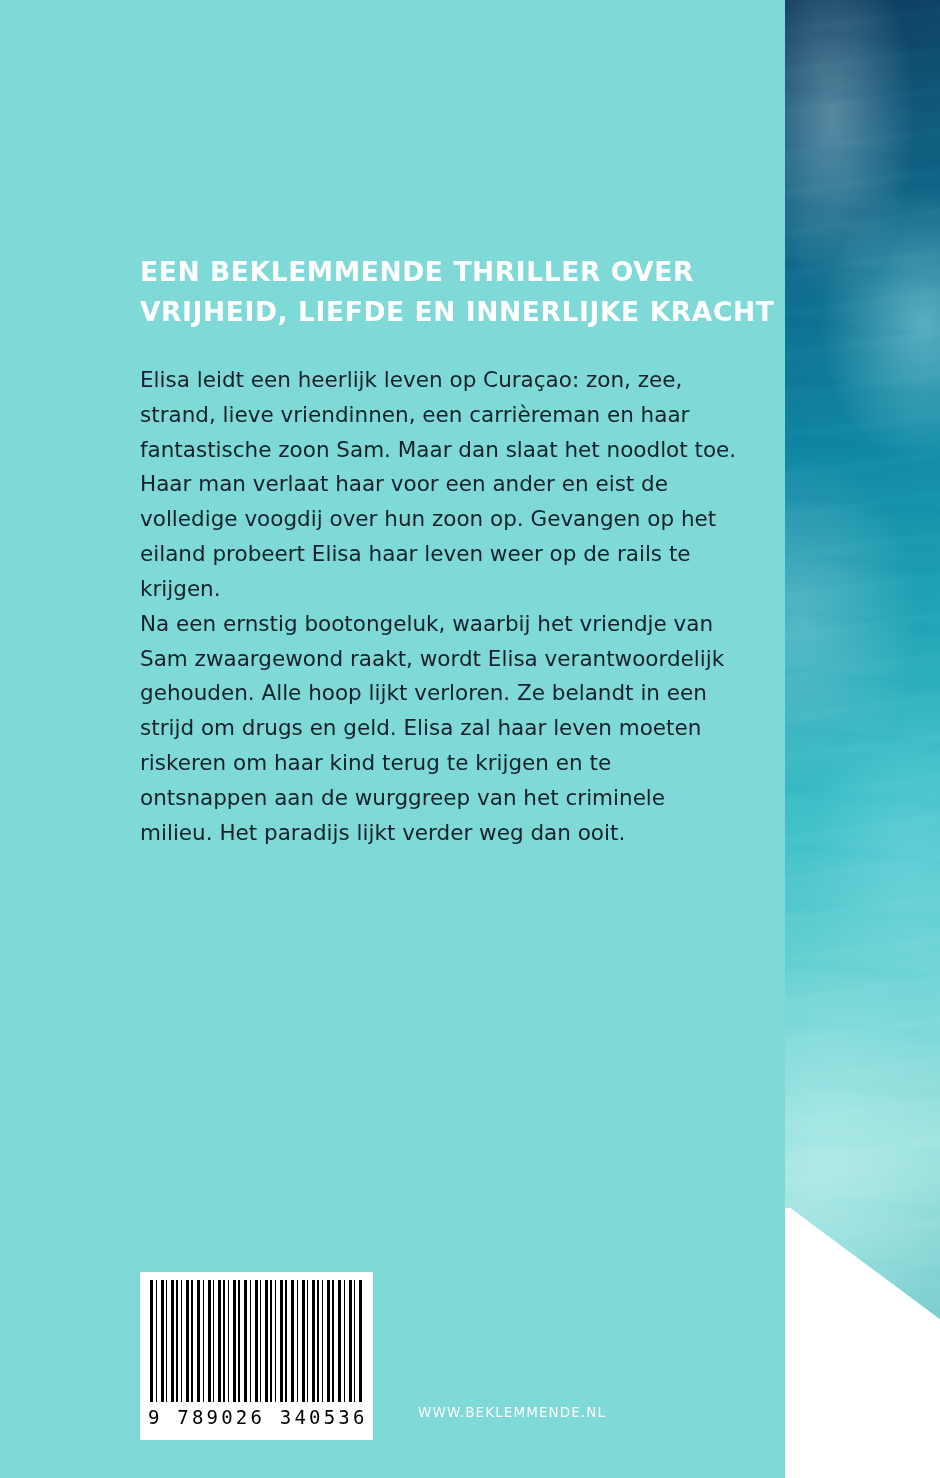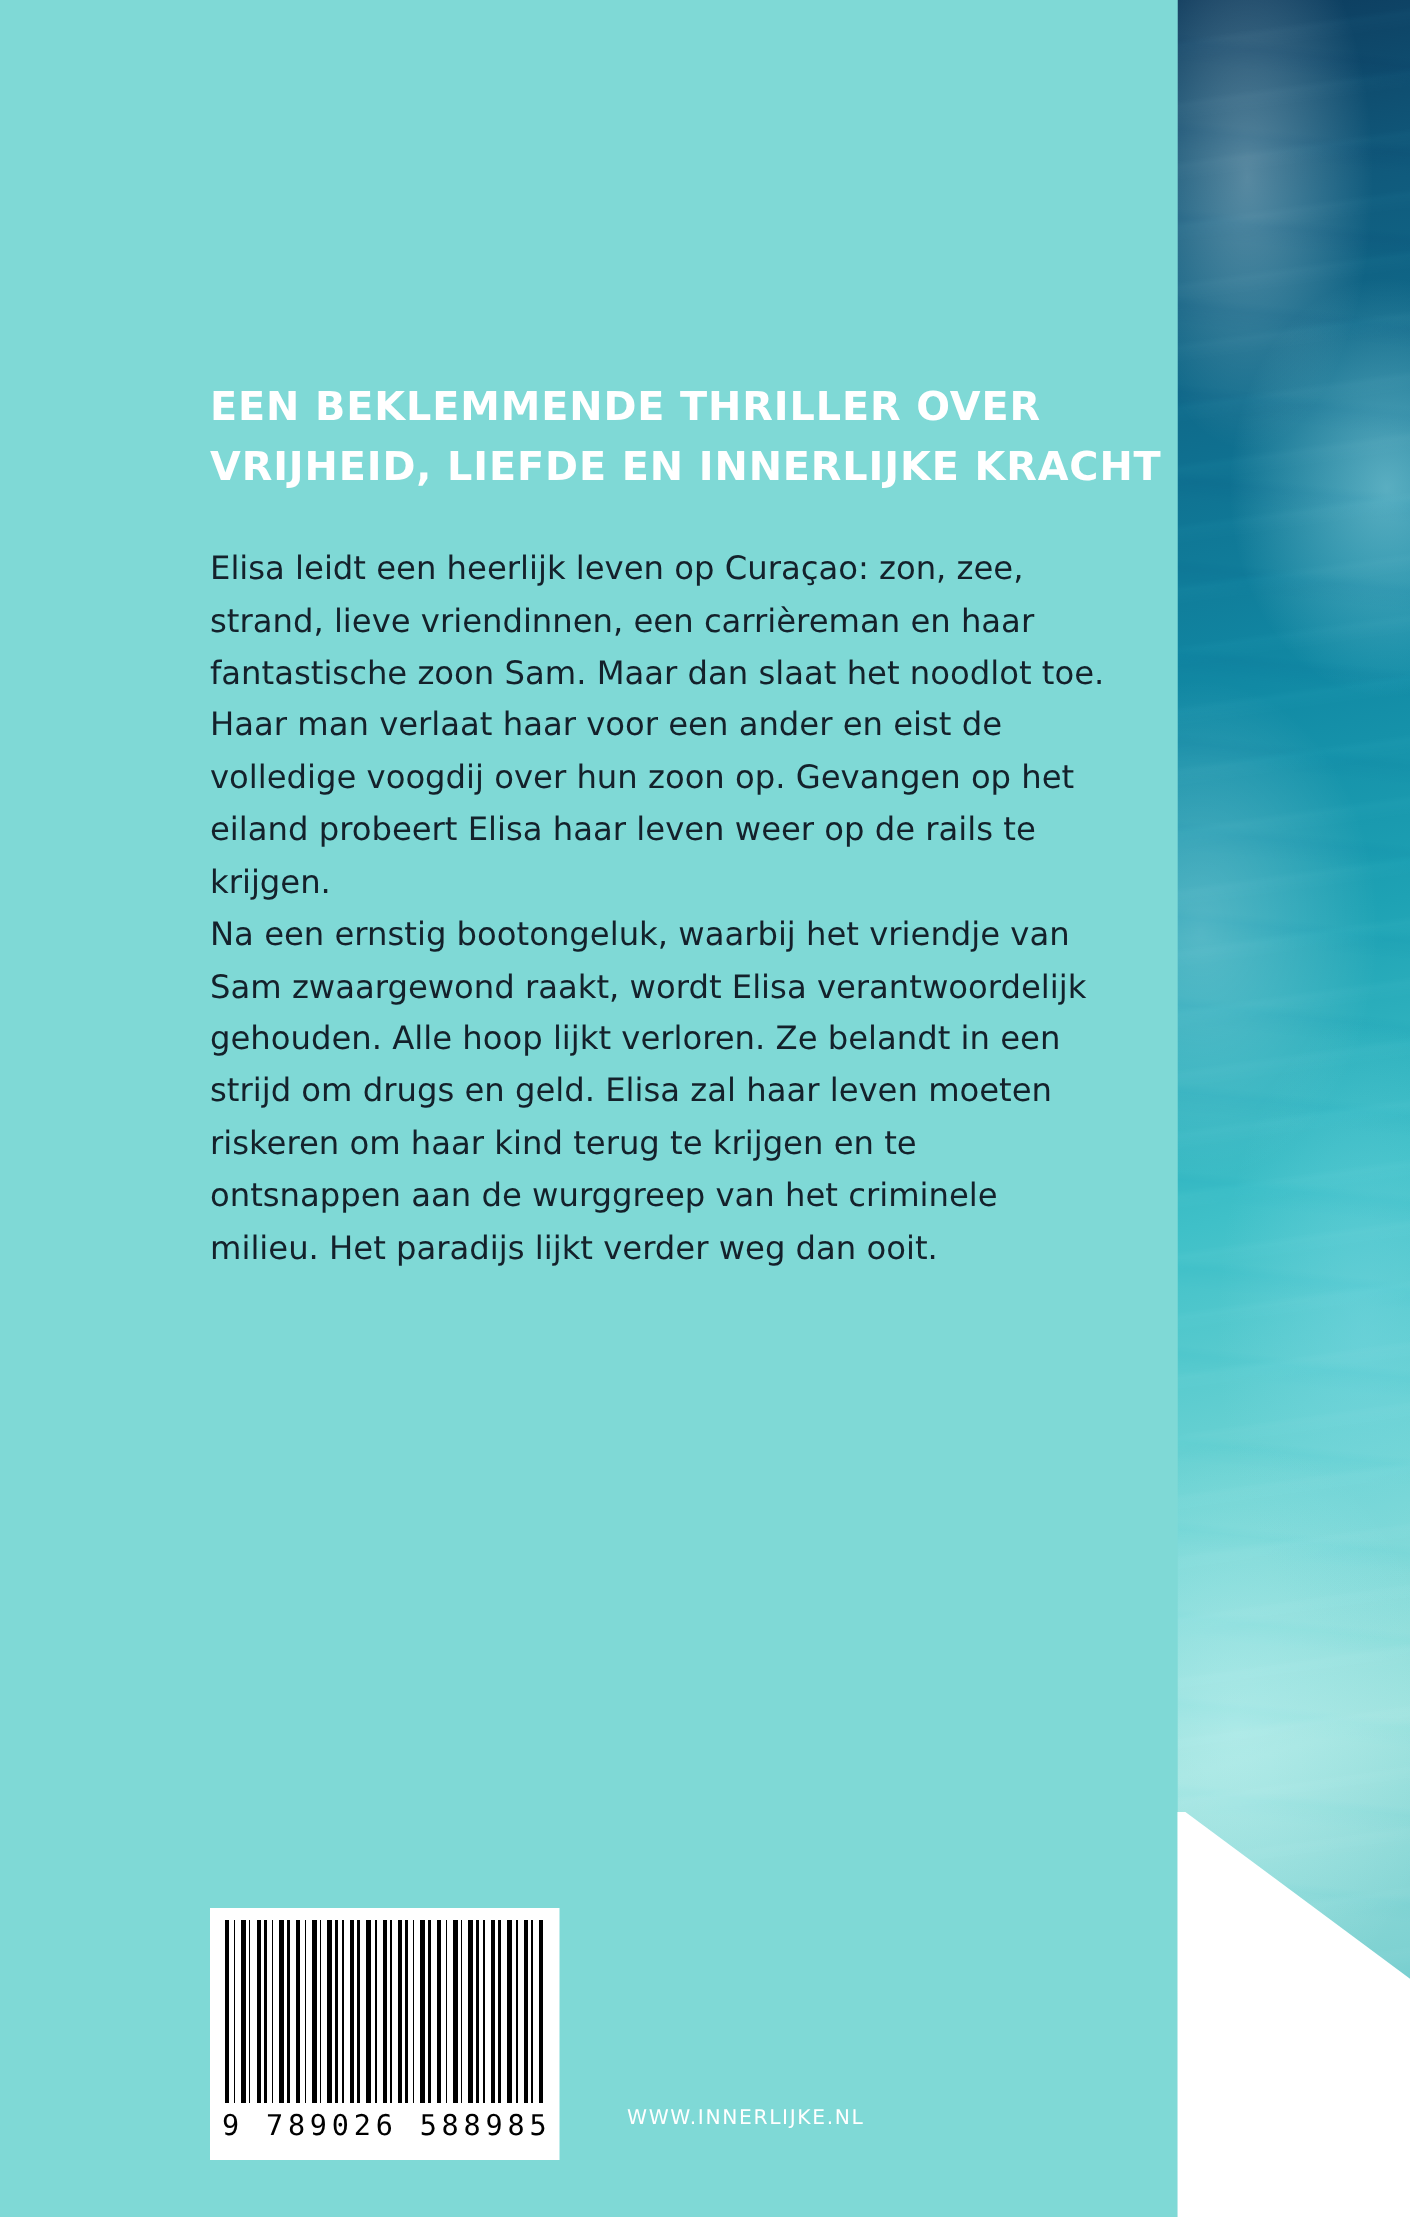--- a/index.html
+++ b/index.html
@@ -198,20 +198,20 @@
 
     <div id="blurb">
       <p>Elisa leidt een heerlijk leven op Curaçao: zon, zee, strand, lieve vriendinnen, een carrièreman en haar fantastische zoon Sam. Maar dan slaat het noodlot toe. Haar man verlaat haar voor een ander en eist de volledige voogdij over hun zoon op. Gevangen op het eiland probeert Elisa haar leven weer op de rails te krijgen.</p>
       <p>Na een ernstig bootongeluk, waarbij het vriendje van Sam zwaargewond raakt, wordt Elisa verantwoordelijk gehouden. Alle hoop lijkt verloren. Ze belandt in een strijd om drugs en geld. Elisa zal haar leven moeten riskeren om haar kind terug te krijgen en te ontsnappen aan de wurggreep van het criminele milieu. Het paradijs lijkt verder weg dan ooit.</p>
     </div>
 
   </div>
 
   <div id="barcode">
     <div class="bars"></div>
-    <div class="digits">9 789026 588985</div>
+    <div class="digits">9 789026 340536</div>
   </div>
 
   <div id="footer-links">
-    <a href="#">WWW.INNERLIJKE.NL</a>
+    <a href="#">WWW.BEKLEMMENDE.NL</a>
   </div>
 
 </div>
 
 </body></html>

